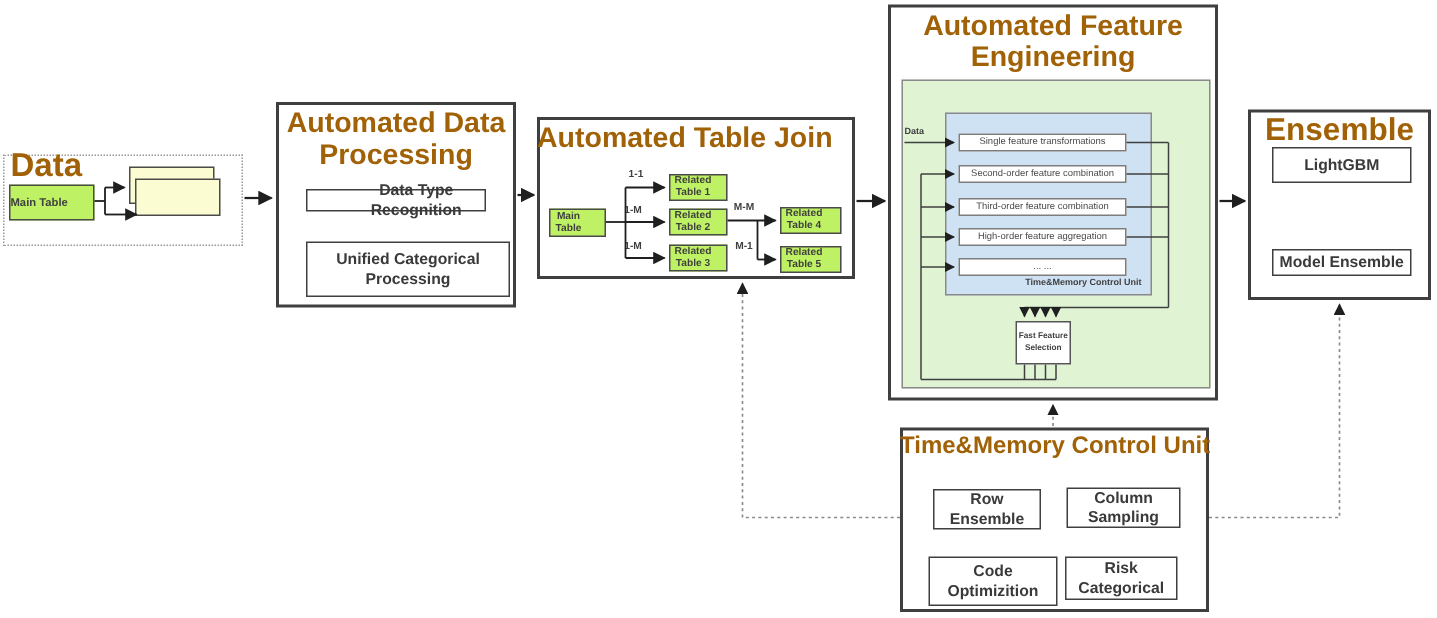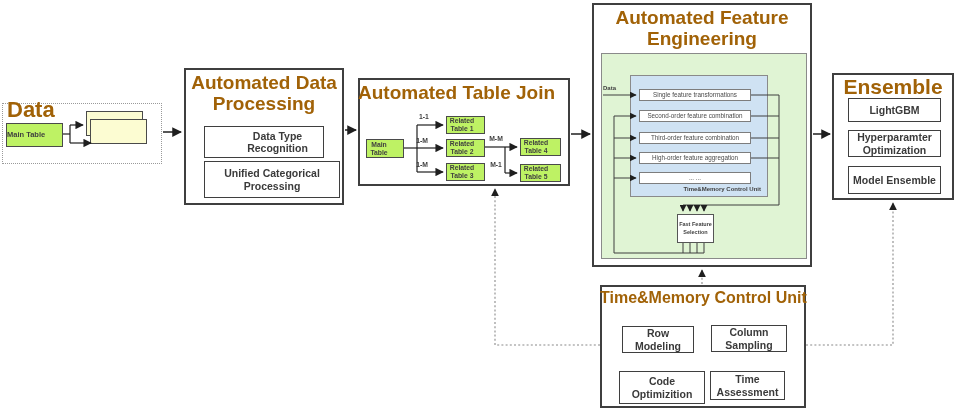--- a/index.html
+++ b/index.html
@@ -35,21 +35,21 @@
   <div class="abs" style="left:2px;top:103px;width:160px;height:61px;border:1.5px dotted #9a9a9a;"></div>
   <div class="abs sec-title" style="left:7px;top:98px;width:70px;font-size:22px;text-align:left;">Data</div>
   <div class="abs ybox" style="left:6px;top:123px;width:57px;height:24px;font-size:7.5px;">
     <span>Main Table</span>
   </div>
   <div class="abs sheet" style="left:86px;top:111px;width:57px;height:25px;"></div>
   <div class="abs sheet" style="left:90px;top:119px;width:57px;height:25px;"></div>
 
   <div class="abs section" style="left:184px;top:68px;width:160px;height:137px;"></div>
   <div class="abs sec-title" style="left:186px;top:73px;width:156px;font-size:19px;">Automated Data Processing</div>
-  <div class="abs wbox" style="left:204px;top:126px;width:120px;height:32px;padding-left:29px;">
+  <div class="abs wbox" style="left:204px;top:126px;width:120px;height:15px;padding-left:29px;">
     <span>Data Type Recognition</span>
   </div>
   <div class="abs wbox" style="left:204px;top:161px;width:136px;height:37px;">
     <span>Unified Categorical Processing</span>
   </div>
 
   <div class="abs section" style="left:358px;top:78px;width:212px;height:108px;"></div>
   <div class="abs sec-title" style="left:358px;top:83px;width:192px;font-size:19px;white-space:nowrap;">Automated Table Join</div>
   <div class="abs ybox" style="left:366px;top:139px;width:38px;height:19px;font-size:6.8px;">
     <span style="display:inline-block;width:24px;">Main Table</span>
@@ -98,40 +98,37 @@
   <div class="abs tiny" style="left:630px;top:186px;width:131px;text-align:right;">Time&amp;Memory Control Unit</div>
   <div class="abs" style="left:677px;top:214px;width:37px;height:29px;background:#ffffff;border:1px solid #555;display:flex;align-items:center;justify-content:center;text-align:center;">
     <span class="tiny" style="font-size:5.5px;line-height:1.3;">Fast Feature Selection</span>
   </div>
 
   <div class="abs section" style="left:832px;top:73px;width:122px;height:127px;"></div>
   <div class="abs sec-title" style="left:832px;top:76px;width:122px;font-size:21px;">Ensemble</div>
   <div class="abs wbox" style="left:848px;top:98px;width:93px;height:24px;">
     <span>LightGBM</span>
   </div>
-  <div class="abs wbox" style="left:848px;top:130px;width:93px;height:27px;">
-    <span>Hyperparamter Optimization</span>
-  </div>
-  <div class="abs wbox" style="left:848px;top:166px;width:93px;height:28px;">
+  <div class="abs wbox" style="left:848px;top:166px;width:93px;height:18px;">
     <span>Model Ensemble</span>
   </div>
 
   <div class="abs section" style="left:600px;top:285px;width:206px;height:123px;"></div>
   <div class="abs sec-title" style="left:600px;top:289px;width:206px;font-size:16px;white-space:nowrap;">Time&amp;Memory Control Unit</div>
   <div class="abs wbox" style="left:622px;top:326px;width:72px;height:27px;">
-    <span>Row Modeling</span>
+    <span>Row Ensemble</span>
   </div>
   <div class="abs wbox" style="left:711px;top:325px;width:76px;height:27px;">
     <span>Column Sampling</span>
   </div>
   <div class="abs wbox" style="left:619px;top:371px;width:86px;height:33px;">
     <span>Code Optimizition</span>
   </div>
   <div class="abs wbox" style="left:710px;top:371px;width:75px;height:29px;">
-    <span>Time Assessment</span>
+    <span>Risk Categorical</span>
   </div>
 
   <svg width="958" height="412" viewBox="0 0 958 412">
     <defs>
       <marker id="arw" viewBox="0 0 10 10" refX="9" refY="5" markerWidth="6.5" markerHeight="6.5" orient="auto-start-reverse">
         <path d="M0,0 L10,5 L0,10 z" fill="#1f1f1f"></path>
       </marker>
       <marker id="arwS" viewBox="0 0 10 10" refX="9" refY="5" markerWidth="7" markerHeight="7" orient="auto-start-reverse">
         <path d="M0,0 L10,5 L0,10 z" fill="#1f1f1f"></path>
       </marker>

